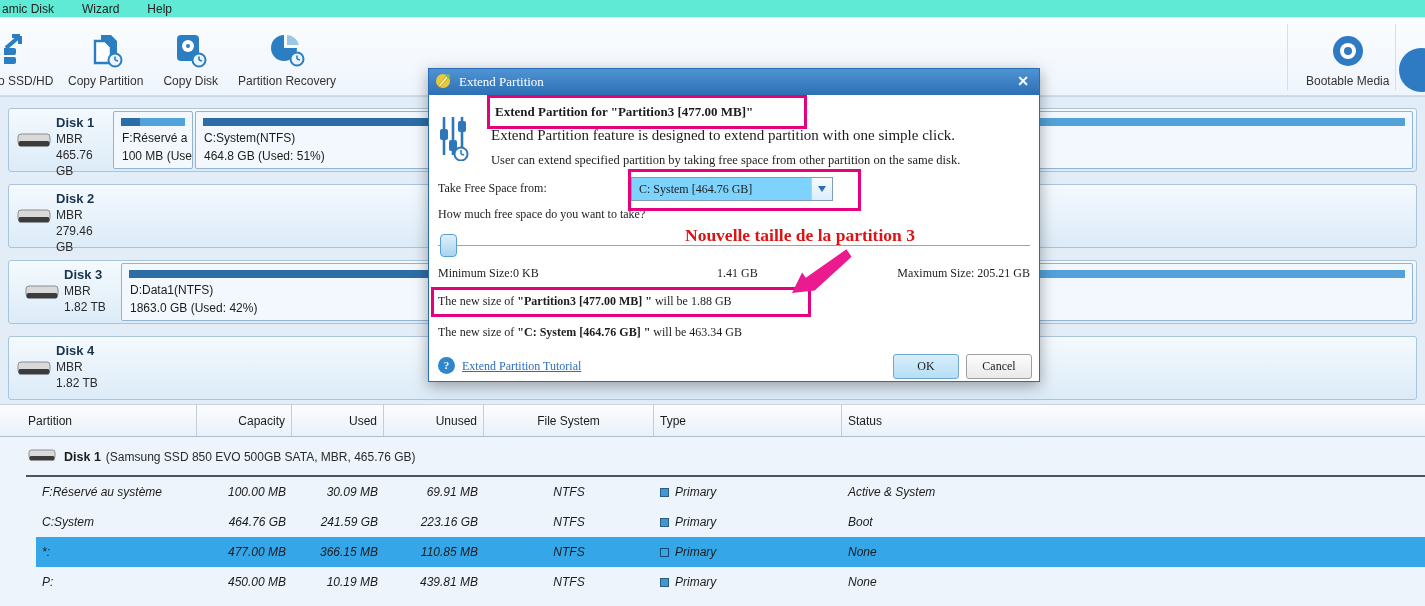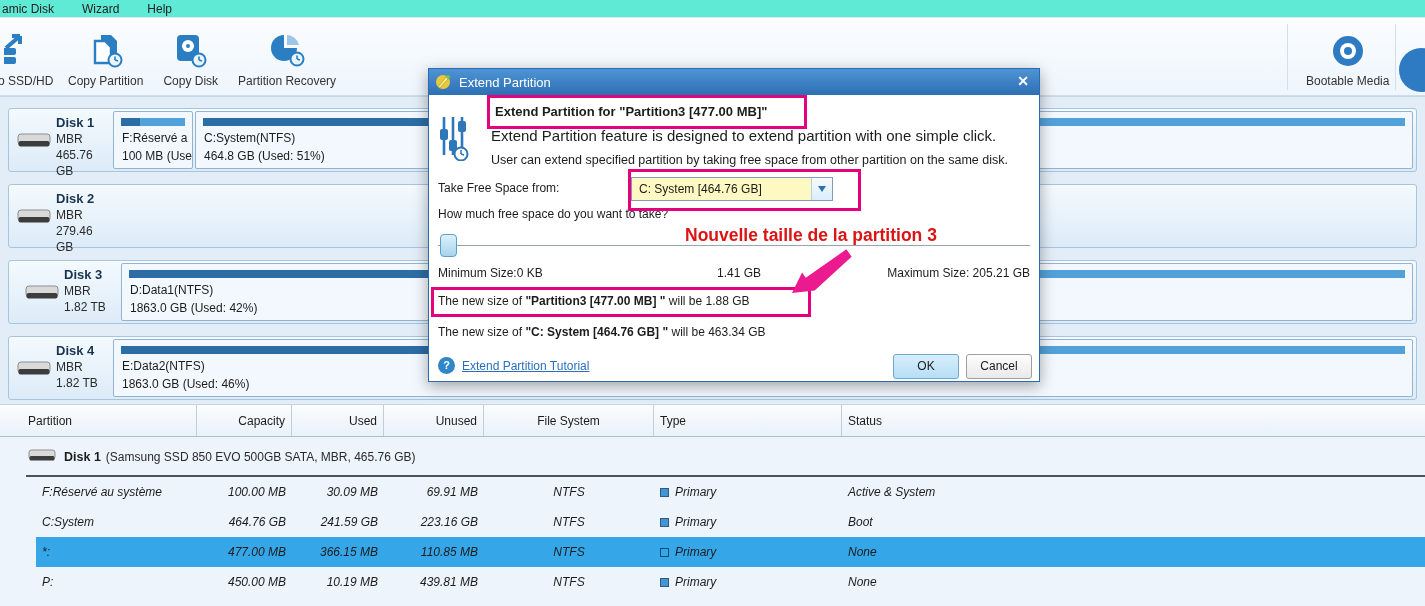--- a/index.html
+++ b/index.html
@@ -30,34 +30,34 @@
   .disk-sub { color:#2a2a2a; }
   .blocks { flex:1; display:flex; padding:2px 3px 2px 0; gap:2px; }
   .pblock { border:1px solid #93b4d0; border-radius:2px; background:#f2f8fd; position:relative; overflow:hidden; }
   .pblock.small { width:80px; flex:none; }
   .pblock.fill { flex:1; }
   .pbar { position:absolute; left:7px; right:7px; top:6px; height:8px; }
   .pname { position:absolute; left:8px; top:19px; white-space:nowrap; }
   .pdetail { position:absolute; left:8px; top:37px; white-space:nowrap; }
 
   
-  .dialog { position:absolute; left:428px; top:68px; width:612px; height:314px; background:#fff; border:1px solid #2a6cb4; box-shadow:0 4px 14px rgba(0,0,0,.35); z-index:10; }
+  .dialog { position:absolute; left:428px; top:68px; width:612px; height:314px; background:#fff; border:1px solid #2a6cb4; box-shadow:0 4px 14px rgba(0,0,0,.35); z-index:10;font-family:Liberation Serif, serif; }
   .dlg-title { position:absolute; left:0; top:0; right:0; height:26px; background:linear-gradient(#4e94d4,#2d6fb4); display:flex; align-items:center; padding-left:6px; }
   .dlg-title .ttl { color:#fff; font-size:13px; margin-left:6px; }
   .dlg-close { position:absolute; right:10px; top:4px; color:#fff; font-weight:bold; font-size:14px; cursor:pointer; }
   .dlg-slideicon { position:absolute; left:10px; top:46px; }
   .hl-box { position:absolute; border:3px solid #e5017e; z-index:12; pointer-events:none; }
   .box-heading { left:58px; top:26px; width:320px; height:34px; }
   .box-dropdown { left:199px; top:100px; width:233px; height:42px; }
   .box-newsize { left:2px; top:218px; width:380px; height:30px; }
   .dlg-heading { position:absolute; left:66px; top:35px; font-weight:bold; font-size:13px; }
   .dlg-desc1 { position:absolute; left:62px; top:58px; font-size:15px; }
   .dlg-desc2 { position:absolute; left:62px; top:84px; font-size:12.5px; }
   .dlg-takelbl { position:absolute; left:9px; top:112px; }
-  .dropdown { position:absolute; left:202px; top:108px; width:202px; height:24px; border:1px solid #7f9db9; background:#fef9c3; display:flex; cursor:pointer; }
+  .dropdown { position:absolute; left:202px; top:108px; width:202px; height:24px; border:1px solid #7f9db9; background:#7dd3fc; display:flex; cursor:pointer; }
   .dd-value { flex:1; line-height:22px; padding-left:7px; white-space:nowrap; overflow:hidden; }
   .dd-btn { width:21px; border-left:1px solid #b9cfdf; background:linear-gradient(#f5fafd,#dceefb); display:flex; align-items:center; justify-content:center; }
   .dd-arrow { width:0; height:0; border-left:4px solid transparent; border-right:4px solid transparent; border-top:6px solid #2d6fb4; }
   .dlg-question { position:absolute; left:9px; top:138px; }
   .slider-track { position:absolute; left:9px; right:9px; top:176px; border-top:1px solid #9aa4ad; }
   .slider-handle { position:absolute; left:11px; top:165px; width:17px; height:23px; background:linear-gradient(#dff0fa,#a8d4ec); border:1px solid #5a9fd4; border-radius:4px; cursor:pointer; }
   .dlg-min { position:absolute; left:9px; top:197px; }
   .dlg-cur { position:absolute; left:288px; top:197px; }
   .dlg-max { position:absolute; right:9px; top:197px; }
   .newsize1 { position:absolute; left:9px; top:225px; }
@@ -234,27 +234,20 @@
             <rect x="1" y="3" width="32" height="11" rx="3" fill="#d9d9d9" stroke="#8f8f8f"></rect>
             <rect x="1.5" y="10" width="31" height="5.5" rx="2" fill="#3c3c3c"></rect>
           </svg>
       </span>
       <div class="dtxts">
         <div class="disk-name">Disk 4</div>
         <div class="disk-sub">MBR</div>
         <div class="disk-sub">1.82 TB</div>
       </div>
     </div>
-    <div class="blocks">
-        <div class="pblock fill">
-      <div class="pbar" style="background:linear-gradient(to right, #2d6da6 0 46%, #52a1d8 46% 100%)"></div>
-      <div class="pname">E:Data2(NTFS)</div>
-      <div class="pdetail">1863.0 GB (Used: 46%)</div>
-    </div>
-      </div>
     </div>
   </div>
 
 <div class="table">
   <div class="t-grid t-header">
       <div class="h-l first">Partition</div>
       <div class="h-r">Capacity</div>
       <div class="h-r">Used</div>
       <div class="h-r">Unused</div>
       <div class="h-c">File System</div>

